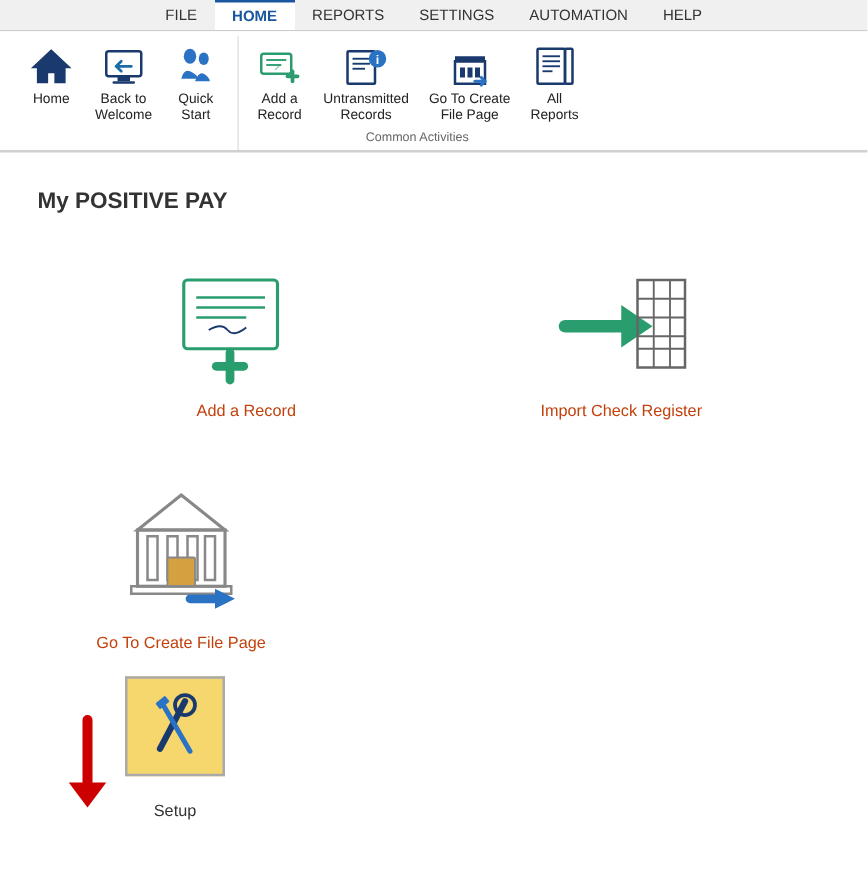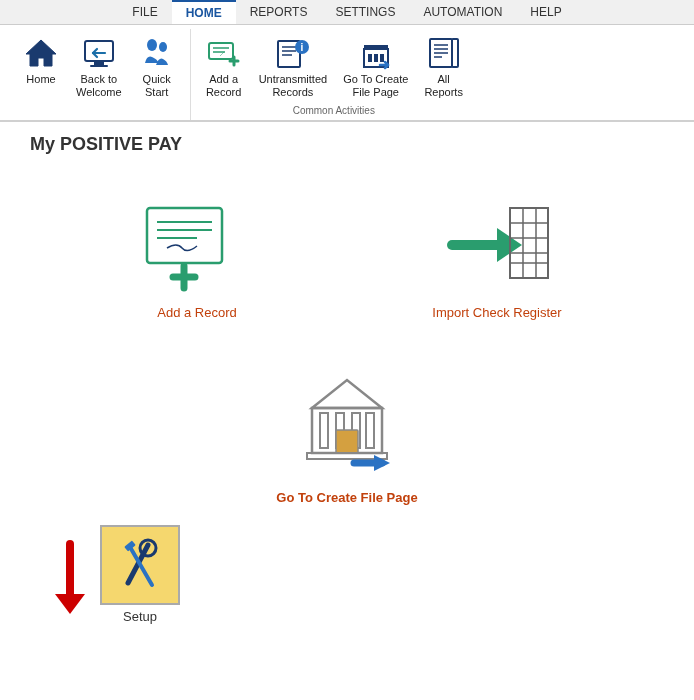--- a/index.html
+++ b/index.html
@@ -83,21 +83,21 @@
     .ribbon-group-label {
       text-align: center;
       font-size: 10px;
       color: #666;
       margin-top: 2px;
       padding-bottom: 2px;
     }
 
     
     .page-content {
-      padding: 12px 30px;
+      padding: 28px 30px;
     }
     .page-title {
       font-size: 18px;
       font-weight: bold;
       color: #333;
       margin-bottom: 30px;
     }
     .card {
       display: flex;
       flex-direction: column;
@@ -282,21 +282,21 @@
           <line x1="68" y1="40" x2="106" y2="40" stroke="#666" stroke-width="1.5"></line>
           <line x1="68" y1="55" x2="106" y2="55" stroke="#666" stroke-width="1.5"></line>
           <line x1="68" y1="65" x2="106" y2="65" stroke="#666" stroke-width="1.5"></line>
           <line x1="81" y1="10" x2="81" y2="80" stroke="#666" stroke-width="1.5"></line>
           <line x1="94" y1="10" x2="94" y2="80" stroke="#666" stroke-width="1.5"></line>
         </svg>
       </div>
       <span class="card-label">Import Check Register</span>
     </div>
 
-    <div style="grid-column: 1 / span 2; display: flex; justify-content: center; font-weight: bold;">
+    <div style="grid-column: 1 / span 2; display: flex; justify-content: flex-start;">
       <div class="card" style="display:flex; flex-direction:column; align-items:center; cursor:pointer;">
         <div class="card-icon" style="width:130px; height:110px;">
           <svg width="130" height="110" viewBox="0 0 130 110">
 
             <polygon points="30,38 65,10 100,38" fill="none" stroke="#888" stroke-width="2.5"></polygon>
 
             <rect x="30" y="38" width="70" height="45" fill="none" stroke="#888" stroke-width="2.5"></rect>
 
             <rect x="38" y="43" width="8" height="35" fill="none" stroke="#888" stroke-width="2"></rect>
             <rect x="54" y="43" width="8" height="35" fill="none" stroke="#888" stroke-width="2"></rect>
@@ -329,16 +329,16 @@
       <div style="width:80px; height:80px; background:#f5d76e; border: 2px solid #aaa; display:flex; align-items:center; justify-content:center;">
         <svg width="60" height="60" viewBox="0 0 60 60">
 
           <line x1="38" y1="10" x2="18" y2="48" stroke="#1a3a6e" stroke-width="5" stroke-linecap="round"></line>
           <circle cx="38" cy="13" r="8" fill="none" stroke="#1a3a6e" stroke-width="3"></circle>
 
           <line x1="20" y1="12" x2="42" y2="50" stroke="#2a72c3" stroke-width="4" stroke-linecap="round"></line>
           <rect x="15" y="8" width="10" height="6" rx="1" fill="#2a72c3" transform="rotate(-40 20 11)"></rect>
         </svg>
       </div>
-      <span style="font-size:13px; color:#333; margin-top:4px;">Setup</span>
+      <span style="font-size:13px; color:#333; margin-top:20px;">Setup</span>
     </div>
   </div>
 </div>
 
 </body></html>

